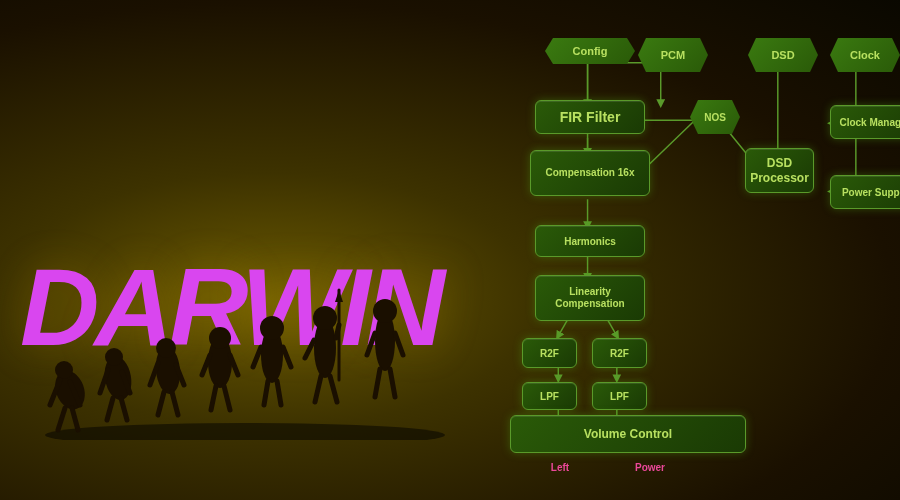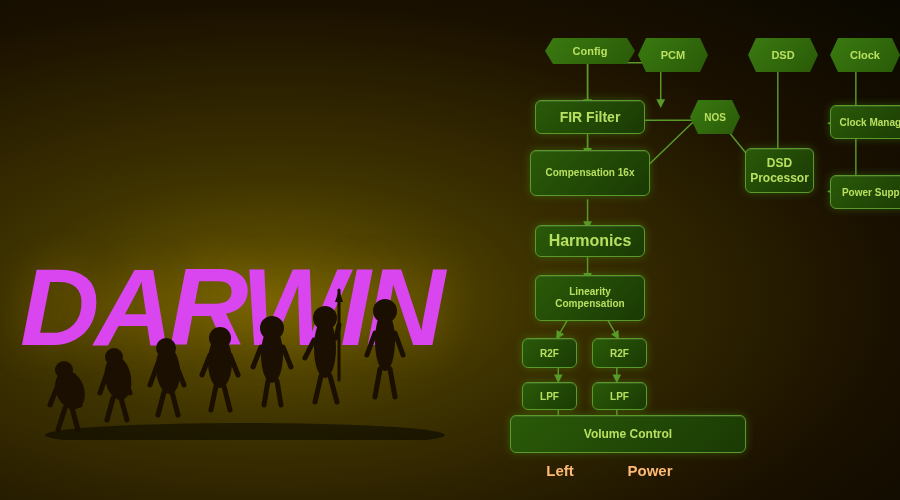--- a/index.html
+++ b/index.html
@@ -104,22 +104,22 @@
       top: 0;
       left: 0;
       width: 100%;
       height: 100%;
       pointer-events: none;
     }
 
     
     .label-text {
       position: absolute;
-      color: #fdba74;
-      font-size: 15px;
+      color: #ec4899;
+      font-size: 10px;
       font-weight: bold;
       text-align: center;
     }
 
     
     .evo-svg {
       position: absolute;
       bottom: 0;
       left: 0;
       width: 100%;
@@ -279,21 +279,21 @@
     <div class="node node-rounded" style="left:255px; top:128px; width:69px; height:45px; font-size:12px; line-height:1.2;">DSD
 Processor</div>
 
     <div class="node node-rounded" style="left:340px; top:85px; width:90px; height:34px; font-size:10px;">Clock Manager</div>
 
     <div class="node node-rounded" style="left:340px; top:155px; width:90px; height:34px; font-size:10px;">Power Supply</div>
 
     <div class="node node-rounded" style="left:40px; top:130px; width:120px; height:46px; font-size:10px; line-height:1.2;">Compensation
 16x</div>
 
-    <div class="node node-rounded" style="left:45px; top:205px; width:110px; height:32px; font-size:16px;">Harmonics</div>
+    <div class="node node-rounded" style="left:45px; top:205px; width:110px; height:32px; font-size:10px;">Harmonics</div>
 
     <div class="node node-rounded" style="left:45px; top:255px; width:110px; height:46px; font-size:10px; line-height:1.2;">Linearity
 Compensation</div>
 
     <div class="node node-rounded" style="left:32px; top:318px; width:55px; height:30px; font-size:10px;">R2F</div>
 
     <div class="node node-rounded" style="left:102px; top:318px; width:55px; height:30px; font-size:10px;">R2F</div>
 
     <div class="node node-rounded" style="left:32px; top:362px; width:55px; height:28px; font-size:10px;">LPF</div>
 

